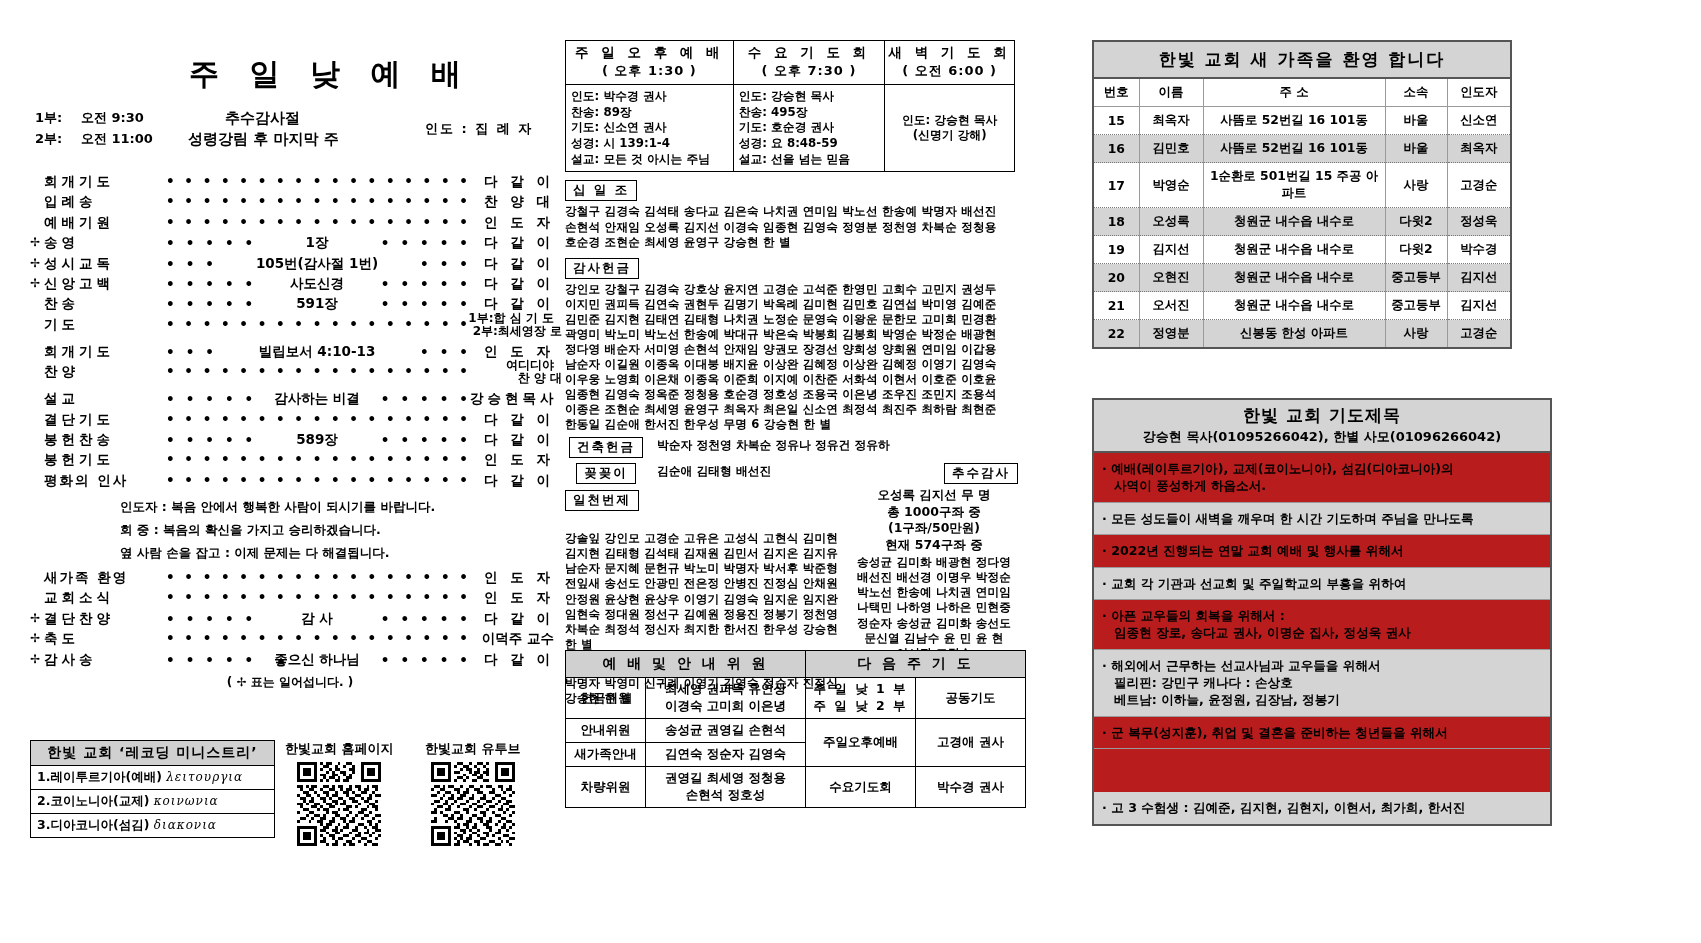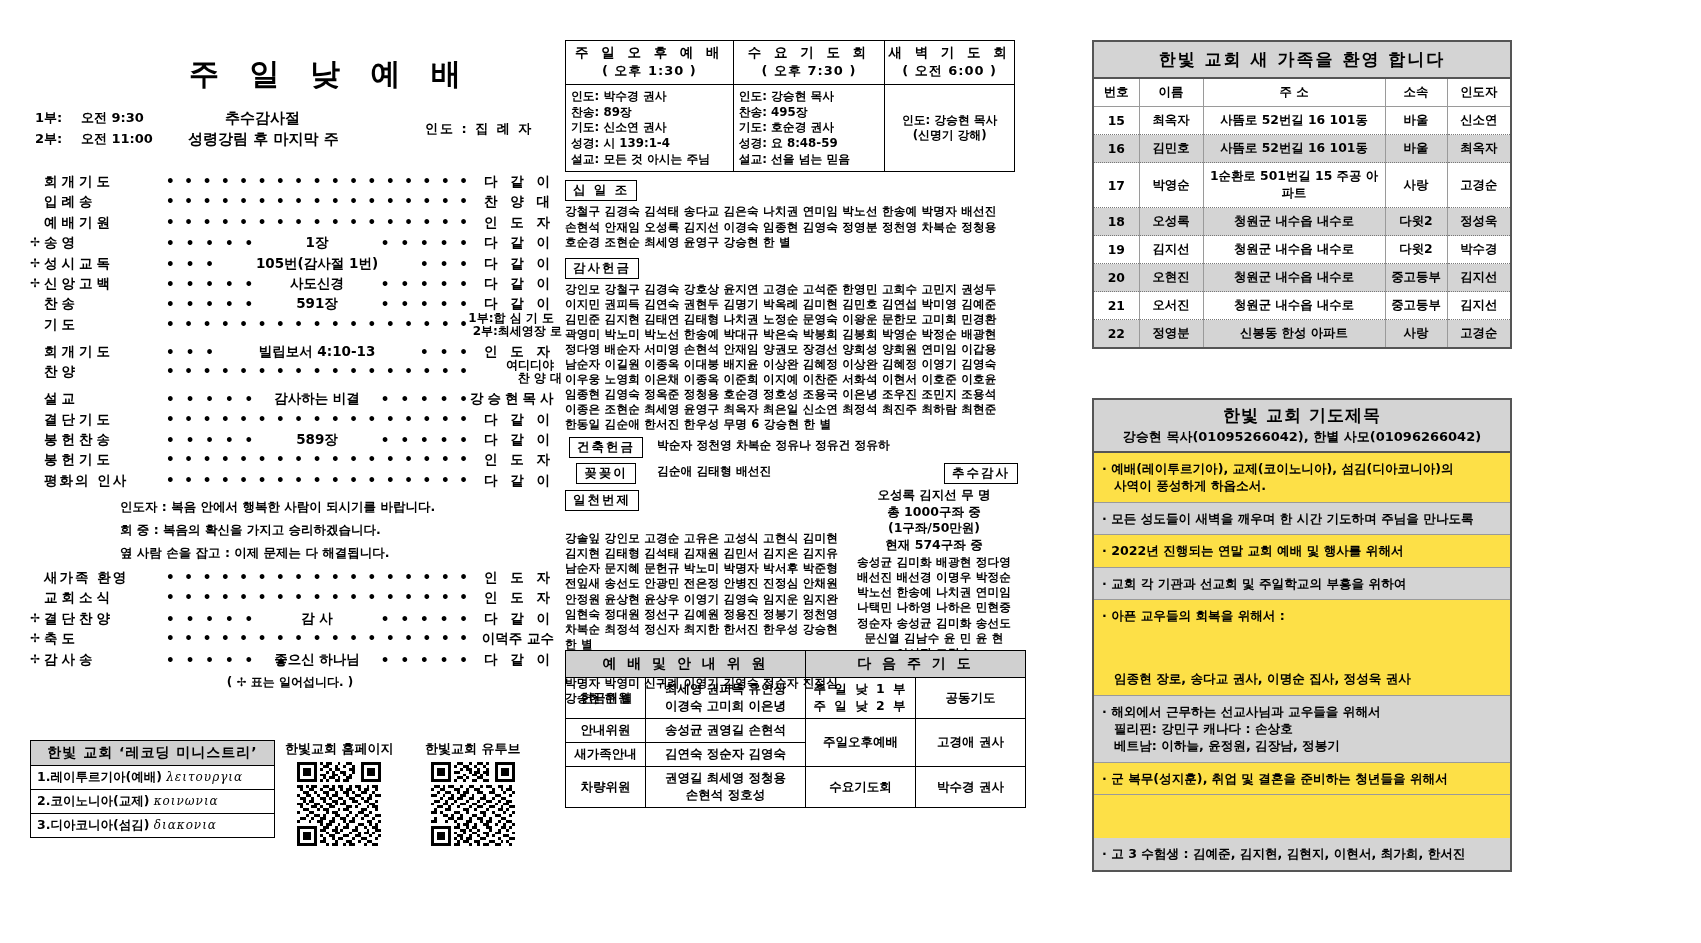--- a/index.html
+++ b/index.html
@@ -104,21 +104,21 @@
   table.fam { border-collapse: collapse; width: 420px; border: 2.2px solid #555; background:#fff; }
   table.fam td, table.fam th { border: 1px solid #9a9a9a; font-size: 12.4px; font-weight: bold; text-align: center; padding: 5px 3px; }
   table.fam .title-row th {
     background: #d4d4d4; font-size: 17px; letter-spacing: 2px; padding: 6px;
     border-bottom: 2px solid #555;
   }
   table.fam tbody tr:nth-child(even) td { background: #d4d4d4; }
   table.fam tbody tr td { border-top: 1px dotted #777; border-bottom: 1px dotted #777; }
 
   #pray-wrap { position: absolute; left: 1092px; top: 398px; width: 420px; }
-  .pray-box { border: 2.2px solid #555; width: 420px; background: #fde047; }
+  .pray-box { border: 2.2px solid #555; width: 460px; background: #b91c1c; }
   .pray-head { background: #d4d4d4; text-align: center; padding: 4px 0 5px; border-bottom: 2px solid #555; }
   .pray-head .h1 { font-size: 17px; font-weight: bold; letter-spacing: 1px; }
   .pray-head .h2 { font-size: 13px; font-weight: bold; margin-top: 1px; }
   .pray-item { font-size: 12.6px; font-weight: bold; padding: 7px 8px; border-bottom: 1px solid #9a9a9a; line-height: 1.38; }
   .pray-item:last-child { border-bottom: none; margin-top: 43px; }
   .pray-item.alt { background: #d4d4d4; }
 </style>
 </head>
 <body>
 
@@ -1295,21 +1295,21 @@
             <div>· 모든 성도들이 새벽을 깨우며 한 시간 기도하며 주님을 만나도록</div>
           </div>
           <div class="pray-item">
             <div>· 2022년 진행되는 연말 교회 예배 및 행사를 위해서</div>
           </div>
           <div class="pray-item alt">
             <div>· 교회 각 기관과 선교회 및 주일학교의 부흥을 위하여</div>
           </div>
           <div class="pray-item">
             <div>· 아픈 교우들의 회복을 위해서 :</div>
-            <div style="padding-left: 12px; margin-top: 46px;">임종현 장로, 송다교 권사, 이명순 집사, 정성욱 권사</div>
+            <div style="padding-left: 12px;">임종현 장로, 송다교 권사, 이명순 집사, 정성욱 권사</div>
           </div>
           <div class="pray-item alt">
             <div>· 해외에서 근무하는 선교사님과 교우들을 위해서</div>
             <div style="padding-left: 12px;">필리핀: 강민구  캐나다 : 손상호</div>
             <div style="padding-left: 12px;">베트남: 이하늘, 윤정원, 김장남, 정봉기</div>
           </div>
           <div class="pray-item">
             <div>· 군 복무(성지훈), 취업 및 결혼을 준비하는 청년들을 위해서</div>
           </div>
           <div class="pray-item alt">

